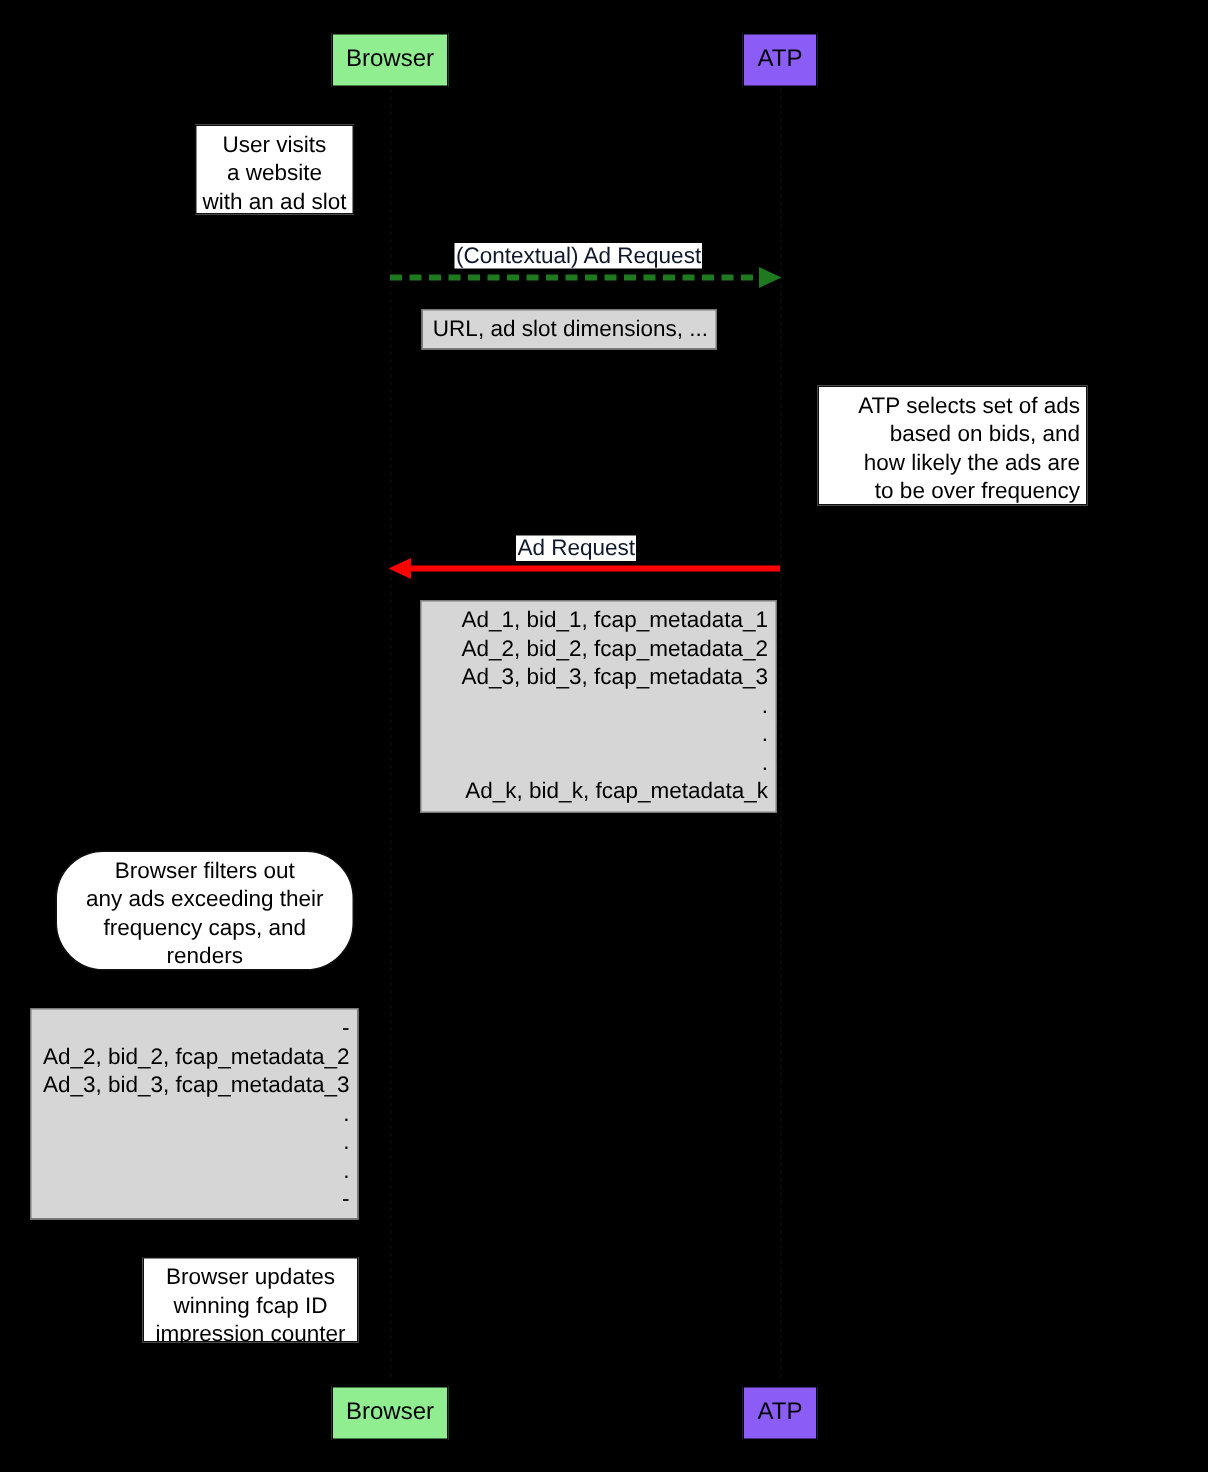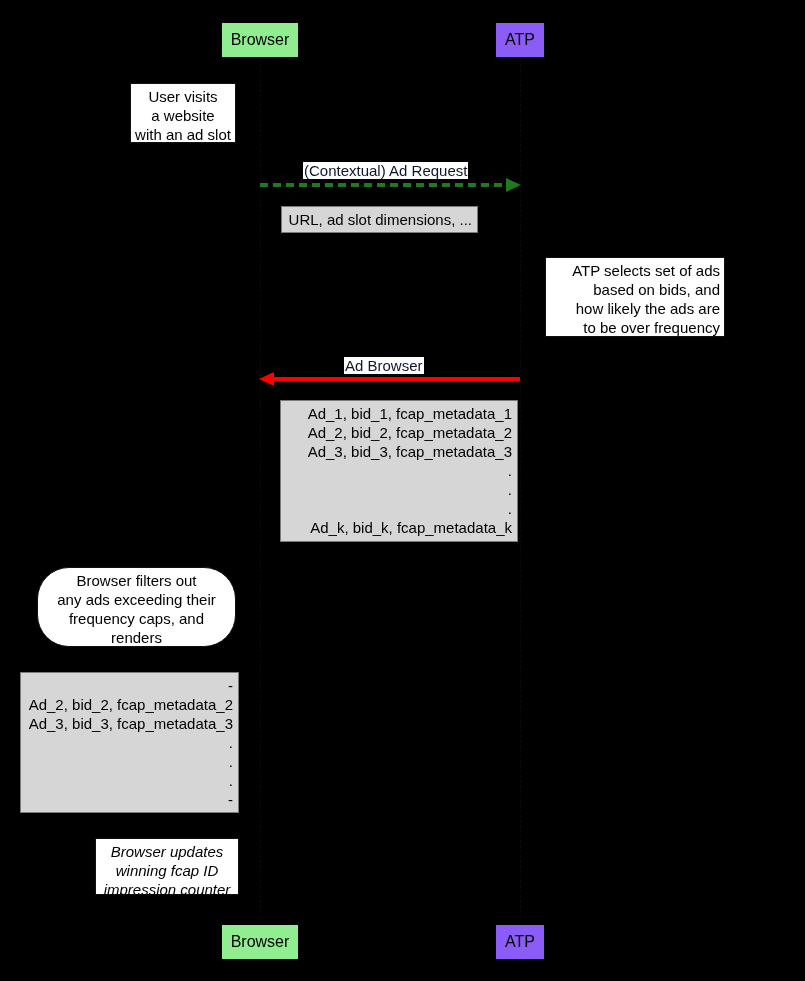--- a/index.html
+++ b/index.html
@@ -113,21 +113,21 @@
 
   <div class="msg-label" style="left:303px; top:162px;">(Contextual) Ad Request</div>
 
   <div class="payload" style="left:281px; top:206px; width:197px; height:27px;">URL, ad slot dimensions, ...</div>
 
   <div class="note" style="left:545px; top:257px; width:180px; height:80px;text-align:right;">ATP selects set of ads
 based on bids, and
 how likely the ads are
 to be over frequency caps</div>
 
-  <div class="msg-label" style="left:344px; top:357px;">Ad Browser</div>
+  <div class="msg-label" style="left:344px; top:357px;">Ad Request</div>
 
   <div class="payload" style="left:280px; top:400px; width:238px; height:142px;">Ad_1, bid_1, fcap_metadata_1
 Ad_2, bid_2, fcap_metadata_2
 Ad_3, bid_3, fcap_metadata_3
 .
 .
 .
 Ad_k, bid_k, fcap_metadata_k</div>
 
   <div class="note" style="left:37px; top:567px; width:199px; height:80px;border-radius:32px;">Browser filters out
@@ -136,21 +136,21 @@
 winning ad from remainder</div>
 
   <div class="payload" style="left:20px; top:672px; width:219px; height:141px;">-
 Ad_2, bid_2, fcap_metadata_2
 Ad_3, bid_3, fcap_metadata_3
 .
 .
 .
 -</div>
 
-  <div class="note" style="left:95px; top:838px; width:144px; height:57px;font-style:italic;">Browser updates
+  <div class="note" style="left:95px; top:838px; width:144px; height:57px;">Browser updates
 winning fcap ID
 impression counter</div>
 
   <div class="actor-box actor-browser" style="left:221px; top:924px; width:78px; height:36px;">
     <span>Browser</span>
   </div>
 
   <div class="actor-box actor-atp" style="left:495px; top:924px; width:50px; height:36px;">
     <span>ATP</span>
   </div>

